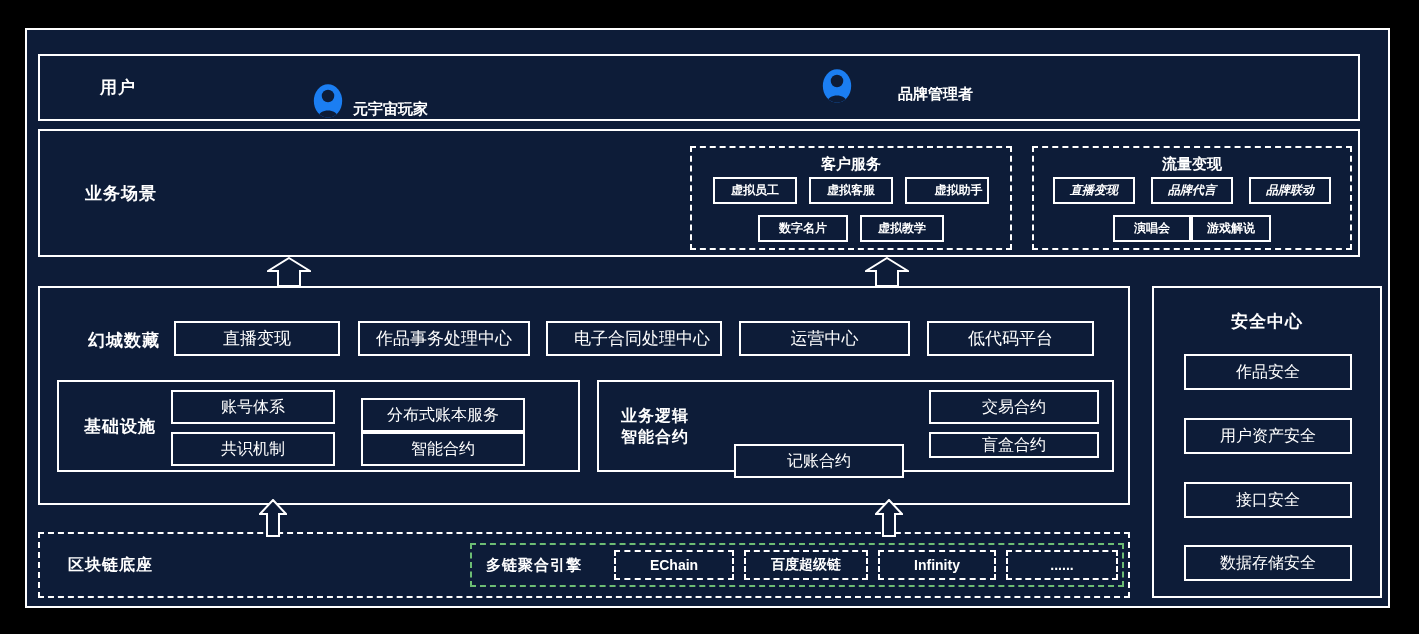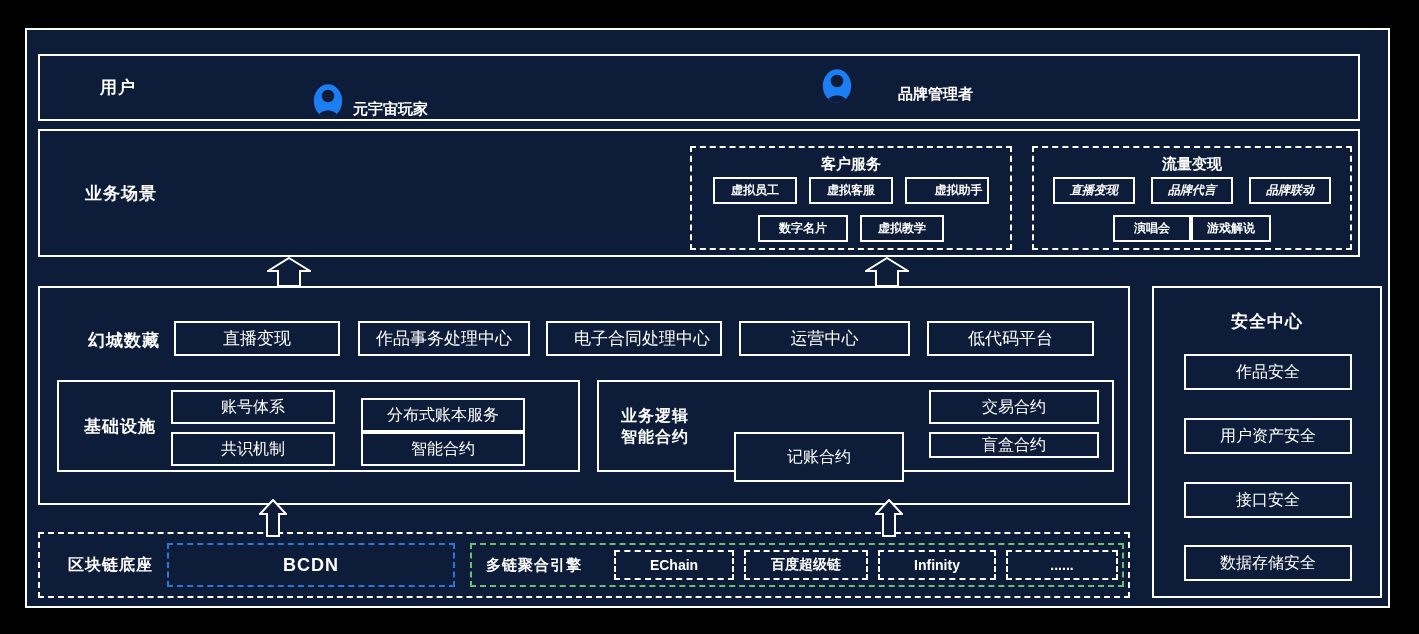--- a/index.html
+++ b/index.html
@@ -148,21 +148,21 @@
     </div>
 
     <div class="abs panel" style="left:557px;top:92px;width:517px;height:92px;">
       <div class="abs v-center" style="left:22px;top:0;height:88px;">
         <div class="sec-label" style="font-size:16px;line-height:21px;">
           <div>业务逻辑</div>
           <div>智能合约</div>
         </div>
       </div>
       <div class="abs bx cell-box" style="left:330px;top:8px;width:170px;height:34px;">交易合约</div>
-      <div class="abs bx cell-box" style="left:135px;top:50px;width:170px;height:50px;">记账合约</div>
+      <div class="abs bx cell-box" style="left:135px;top:62px;width:170px;height:34px;">记账合约</div>
       <div class="abs bx cell-box" style="left:330px;top:50px;width:170px;height:26px;">盲盒合约</div>
     </div>
   </div>
 
   <div class="abs panel" style="left:1152px;top:286px;width:230px;height:312px;">
     <div class="sec-label" style="text-align:center;margin-top:22px;">安全中心</div>
     <div class="abs bx sec-item" style="left:30px;top:66px;width:168px;height:36px;">作品安全</div>
     <div class="abs bx sec-item" style="left:30px;top:130px;width:168px;height:36px;">用户资产安全</div>
     <div class="abs bx sec-item" style="left:30px;top:194px;width:168px;height:36px;">接口安全</div>
     <div class="abs bx sec-item" style="left:30px;top:257px;width:168px;height:36px;">数据存储安全</div>
@@ -175,23 +175,20 @@
   </div>
   <div class="abs" style="left:875px;top:499px;z-index:3;">
     <svg width="28" height="38" viewBox="0 0 28 38">
       <polygon points="14,1 27,15 20,15 20,37 8,37 8,15 1,15" fill="#0d1c38" stroke="#ffffff" stroke-width="2"></polygon>
     </svg>
   </div>
 
   <div class="abs panel dashedW" style="left:38px;top:532px;width:1092px;height:66px;">
     <div class="abs sec-label v-center" style="left:28px;top:0;height:62px;font-size:16px;">区块链底座</div>
 
-    <div class="abs blue-dash v-center h-center" style="left:127px;top:9px;width:288px;height:44px;background:var(--panel);">
-      <span style="font-weight:bold;font-size:18px;letter-spacing:1px;">BCDN</span>
-    </div>
 
     <div class="abs green-dash" style="left:430px;top:9px;width:654px;height:44px;background:var(--panel);">
       <div class="abs sec-label v-center" style="left:14px;top:0;height:40px;font-size:15px;">多链聚合引擎</div>
       <div class="abs bx chain" style="left:142px;top:5px;width:120px;">EChain</div>
       <div class="abs bx chain" style="left:272px;top:5px;width:124px;">百度超级链</div>
       <div class="abs bx chain" style="left:406px;top:5px;width:118px;">Infinity</div>
       <div class="abs bx chain" style="left:534px;top:5px;width:112px;">......</div>
     </div>
   </div>
 

